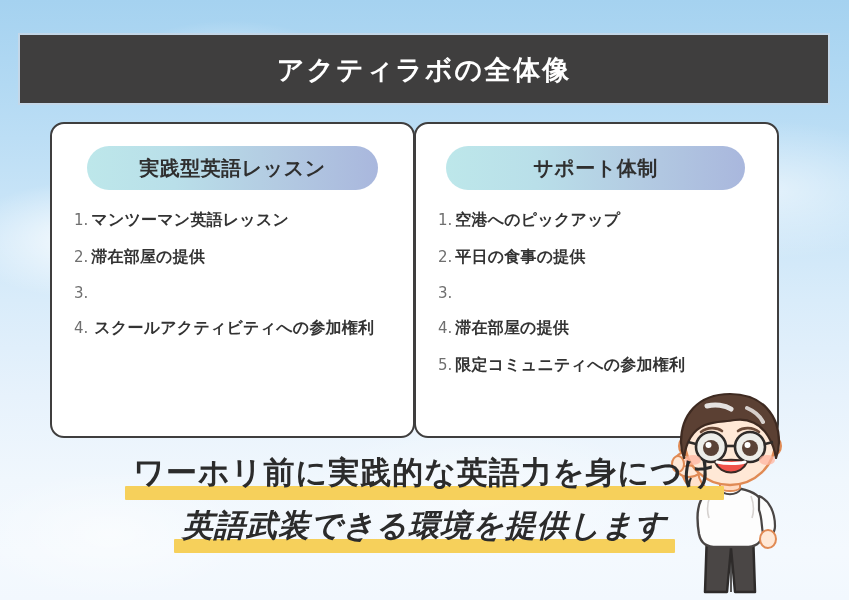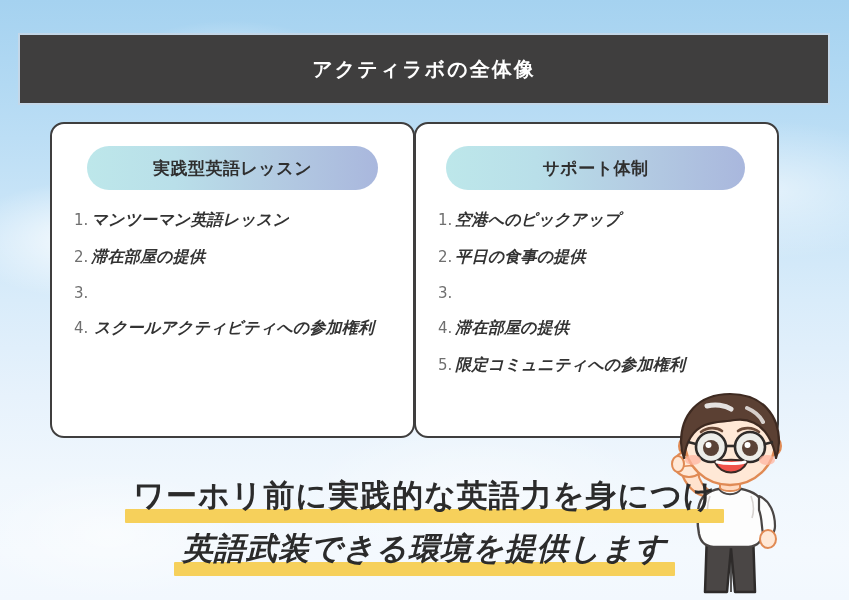--- a/index.html
+++ b/index.html
@@ -52,21 +52,21 @@
     height: 72px;
     background: #3f3e3e;
     border: 2px solid #c3d7e8;
     box-sizing: border-box;
     display: flex;
     align-items: center;
     justify-content: center;
   }
   #header-title {
     color: #ffffff;
-    font-size: 20px;
+    font-size: 27px;
     font-weight: bold;
     letter-spacing: 2px;
     line-height: 1;
     white-space: nowrap;
   }
 
   
   .card {
     position: absolute;
     top: 122px;
@@ -85,21 +85,21 @@
     border-radius: 22px;
     background: linear-gradient(to right, #bde7ea 0%, #b9dfe9 30%, #b3cbe2 65%, #a9b7dd 100%);
     display: flex;
     align-items: center;
     justify-content: center;
   }
   #card-lessons .card-pill { left: 35px; right: 35px; }
   #card-support .card-pill { left: 30px; right: 32px; }
 
   .card-pill-label {
-    font-size: 17px;
+    font-size: 20px;
     font-weight: bold;
     color: #2f2f2f;
     letter-spacing: 0.5px;
     white-space: nowrap;
   }
 
   .card-list {
     position: absolute;
     top: 86px;
     left: 22px;
@@ -119,21 +119,20 @@
     color: #6f6f6f;
     font-weight: normal;
     margin-right: 3px;
     flex: none;
   }
   .li-text {
     font-size: 16px;
     font-weight: bold;
     color: #333333;
     letter-spacing: 0.2px;
-    font-style: italic;
   }
   #card-lessons .card-list li:nth-child(4) .li-num { margin-right: 6px; }
 
   
   #footer-message {
     position: absolute;
     left: 0;
     top: 452px;
     width: 849px;
     height: 110px;
@@ -141,21 +140,20 @@
   .footer-line {
     position: absolute;
     left: 0;
     width: 849px;
     text-align: center;
     font-size: 31px;
     font-weight: bold;
     color: #2b2b2b;
     letter-spacing: 1px;
     white-space: nowrap;
-    margin-top: 23px;
   }
   #footer-line-1 { top: 0px; }
   #footer-line-2 { top: 53px; font-style: italic; }
 
   .footer-line .hl {
     position: relative;
     display: inline-block;
     z-index: 1;
     padding: 0 2px;
   }

